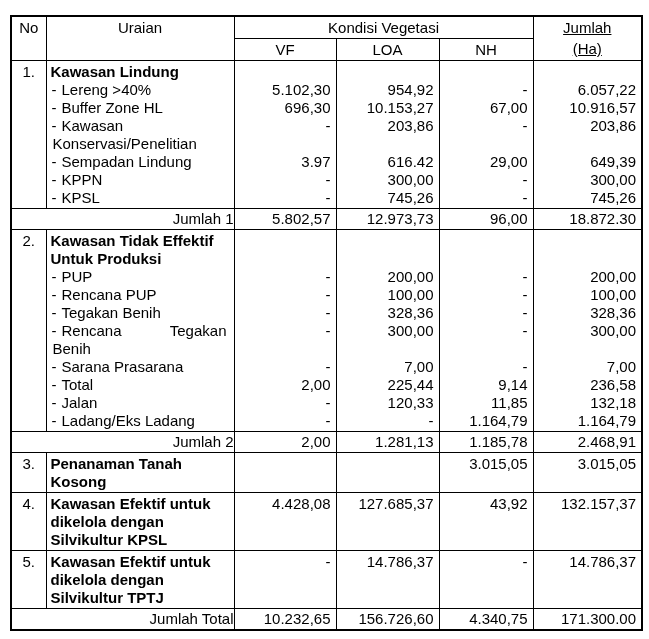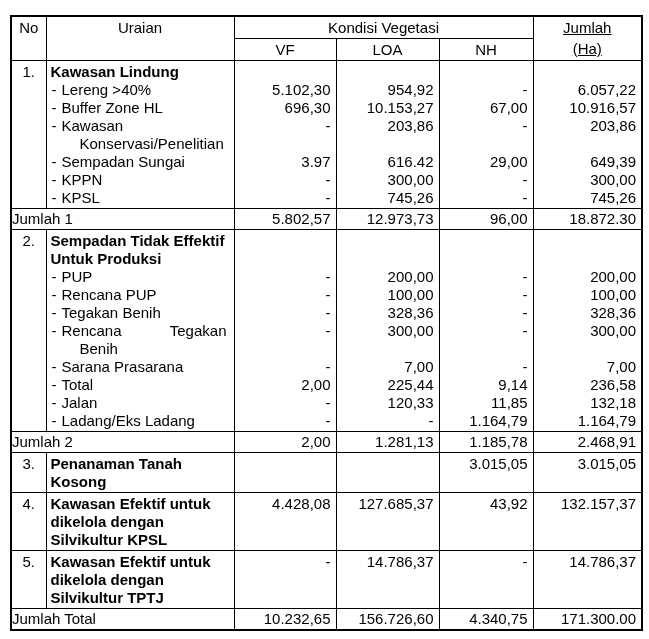--- a/index.html
+++ b/index.html
@@ -45,30 +45,30 @@
   td.no-cell {
     text-align: center;
     padding-top: 2px;
   }
   td.uraian-cell { padding-top: 2px; padding-bottom: 1px; }
   td.num-cell { padding-top: 2px; padding-bottom: 1px; }
   td.num-cell .ln { text-align: right; padding-right: 5px; }
   .u-plain { padding-left: 4px; font-weight: bold; }
   .u-dash { padding-left: 5px; display: flex; }
   .u-dash .dash-mark { width: 10px; flex: none; }
-  .u-cont { padding-left: 33px; }
+  .u-cont { padding-left: 6px; }
   .jwrap {
     flex: 1;
     display: flex;
     justify-content: space-between;
     padding-right: 7px;
   }
   
   td.total-label {
-    text-align: left;
+    text-align: right;
     height: 20px;
     line-height: 20px;
   }
   td.total-num {
     text-align: right;
     padding-right: 5px;
     height: 20px;
     line-height: 20px;
     vertical-align: middle;
   }
@@ -114,21 +114,21 @@
             <span class="dash-mark">-</span>
             <span>Buffer Zone HL</span>
           </div>
           <div class="ln u-dash">
             <span class="dash-mark">-</span>
             <span>Kawasan</span>
           </div>
           <div class="ln u-cont">Konservasi/Penelitian</div>
           <div class="ln u-dash">
             <span class="dash-mark">-</span>
-            <span>Sempadan Sungai</span>
+            <span>Sempadan Lindung</span>
           </div>
           <div class="ln u-dash">
             <span class="dash-mark">-</span>
             <span>KPPN</span>
           </div>
           <div class="ln u-dash">
             <span class="dash-mark">-</span>
             <span>KPSL</span>
           </div>
         </td>
@@ -176,21 +176,21 @@
       <tr>
         <td class="total-label" colspan="2">Jumlah 1</td>
         <td class="total-num">5.802,57</td>
         <td class="total-num">12.973,73</td>
         <td class="total-num">96,00</td>
         <td class="total-num">18.872.30</td>
       </tr>
       <tr>
         <td class="no-cell">2.</td>
         <td class="uraian-cell">
-          <div class="ln u-plain">Sempadan Tidak Effektif</div>
+          <div class="ln u-plain">Kawasan Tidak Effektif</div>
           <div class="ln u-plain">Untuk Produksi</div>
           <div class="ln u-dash">
             <span class="dash-mark">-</span>
             <span>PUP</span>
           </div>
           <div class="ln u-dash">
             <span class="dash-mark">-</span>
             <span>Rencana PUP</span>
           </div>
           <div class="ln u-dash">

